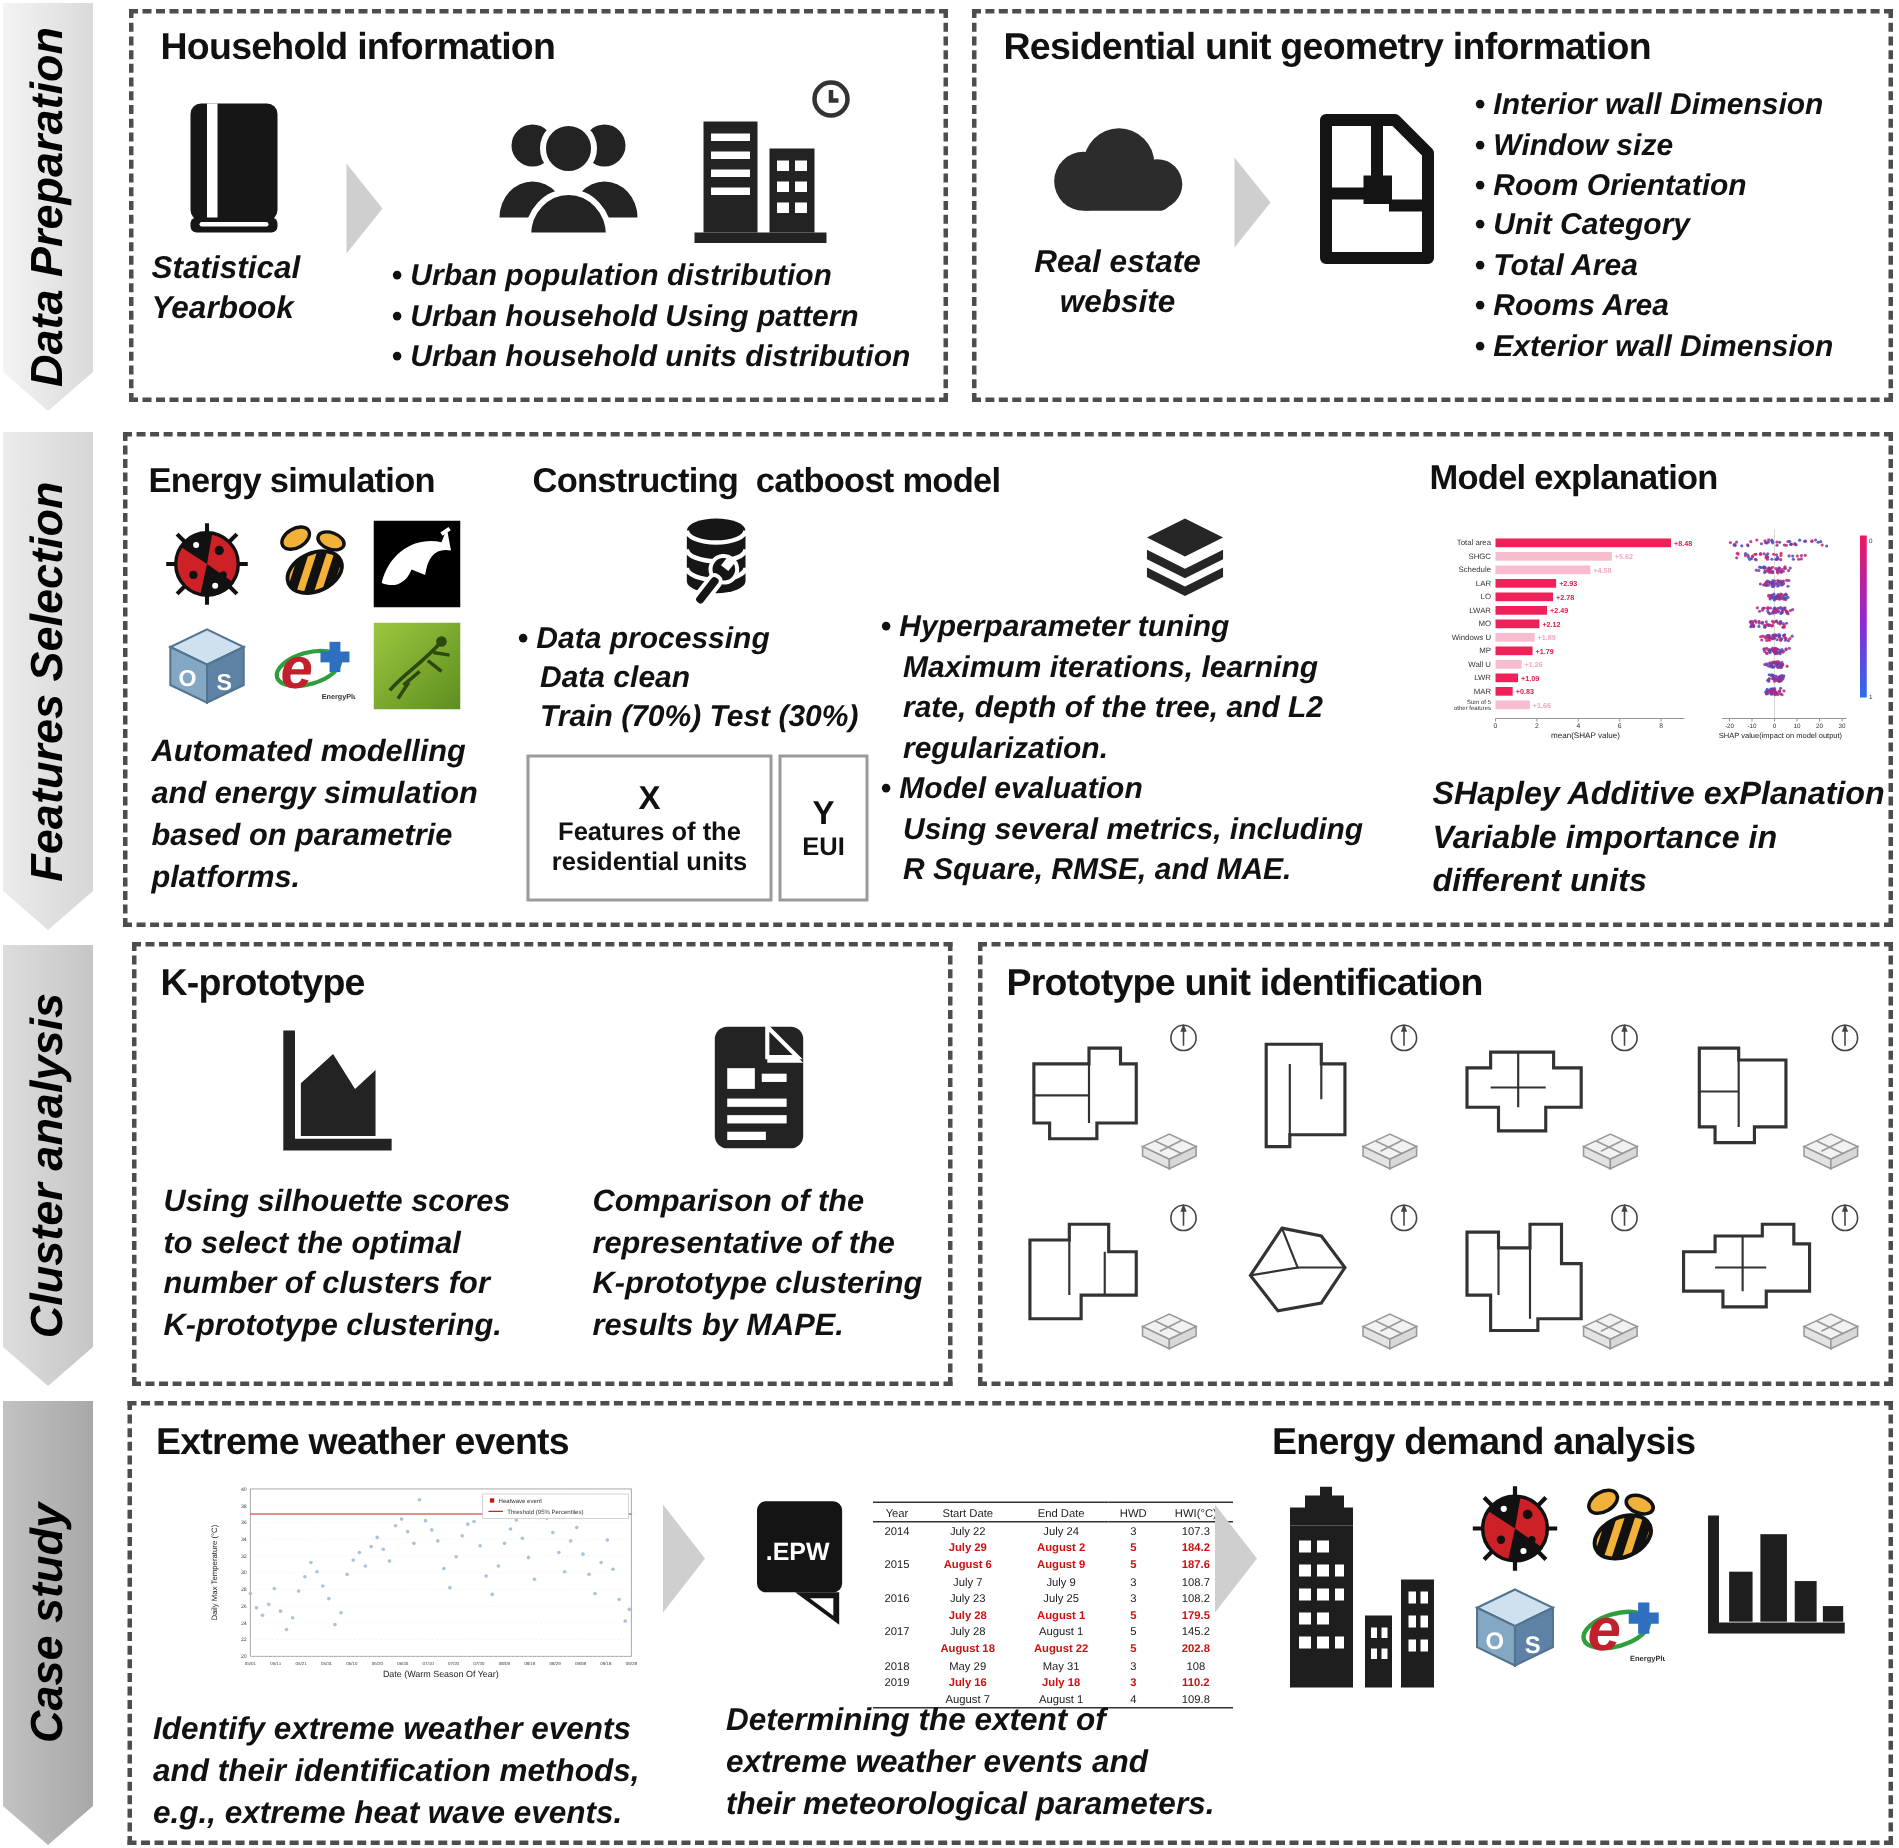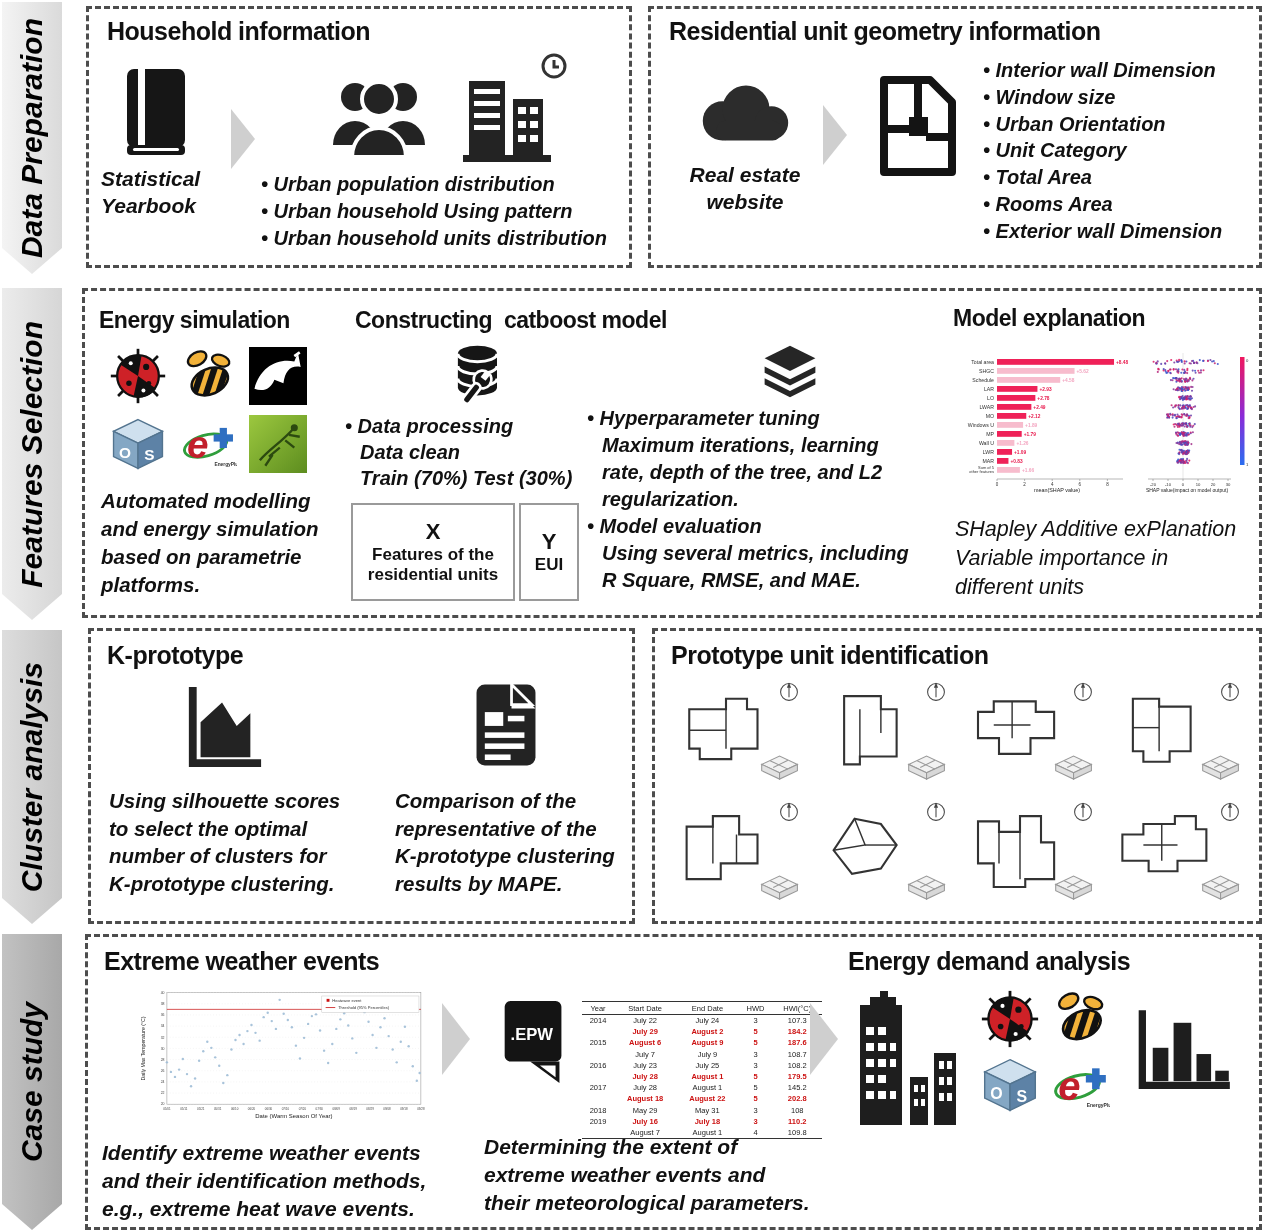--- a/index.html
+++ b/index.html
@@ -9,21 +9,21 @@
   .ribbon span{writing-mode:vertical-rl;transform:rotate(180deg);font-weight:bold;font-style:italic;
                font-size:30px;color:#000;letter-spacing:0px;white-space:nowrap;}
   .panel{position:absolute;border:3px dashed #4d4d4d;background:#fff;box-sizing:border-box;}
   .ptitle{position:absolute;font-weight:bold;font-size:25px;letter-spacing:-0.5px;white-space:pre-wrap;}
   .stitle{position:absolute;font-weight:bold;font-size:23px;letter-spacing:-0.5px;white-space:pre-wrap;}
   .bullets{position:absolute;font-style:italic;font-weight:bold;}
   .bullets .ln{white-space:nowrap;}
   .bullets .ln.noB{padding-left:15px;}
   .para{position:absolute;font-style:italic;font-weight:bold;}
   .para .ln{white-space:nowrap;}
-  .cap{position:absolute;font-style:italic;font-weight:normal;}
+  .cap{position:absolute;font-style:italic;font-weight:bold;}
   .iconbox{position:absolute;}
   .iconbox svg{width:100%;height:100%;display:block;}
   .arrowR{position:absolute;width:0;height:0;border-top:30px solid transparent;
           border-bottom:30px solid transparent;border-left:24px solid #cfcfcf;}
   .arrowBig{border-top:36px solid transparent;border-bottom:36px solid transparent;border-left:28px solid #cfcfcf;}
   .xybox{position:absolute;border:2px solid #9a9a9a;display:flex;flex-direction:column;
          align-items:center;justify-content:center;text-align:center;}
   .xybox .sym{font-weight:bold;font-size:22px;}
   .xybox .lbl{font-weight:bold;font-size:17px;line-height:1.15;}
   .logogrid{position:absolute;display:grid;grid-template-columns:repeat(3,58px);grid-auto-rows:58px;gap:10px 12px;}
@@ -144,21 +144,21 @@
           <path d="M7,7h46l22,22v70H7z" fill="#fff" stroke="#141414" stroke-width="8" stroke-linejoin="round"></path>
           <path d="M41,9v36" stroke="#141414" stroke-width="8"></path>
           <path d="M9,56h26" stroke="#141414" stroke-width="8"></path>
           <path d="M49,64h24" stroke="#141414" stroke-width="8"></path>
           <rect x="32" y="44" width="19" height="19" fill="#141414"></rect>
         </svg>
       </div>
     <div class="bullets" style="left:332px;top:48px;font-size:20px;line-height:26.8px;">
         <div class="ln">• Interior wall Dimension</div>
         <div class="ln">• Window size</div>
-        <div class="ln">• Urban Orientation</div>
+        <div class="ln">• Room Orientation</div>
         <div class="ln">• Unit Category</div>
         <div class="ln">• Total Area</div>
         <div class="ln">• Rooms Area</div>
         <div class="ln">• Exterior wall Dimension</div>
       </div>
   </div>
 
   <div class="panel" style="left:82px;top:288px;width:1180px;height:330px;">
     <div class="stitle" style="left:14px;top:16px;">Energy simulation</div>
     <div class="logogrid" style="left:24px;top:56px;">

